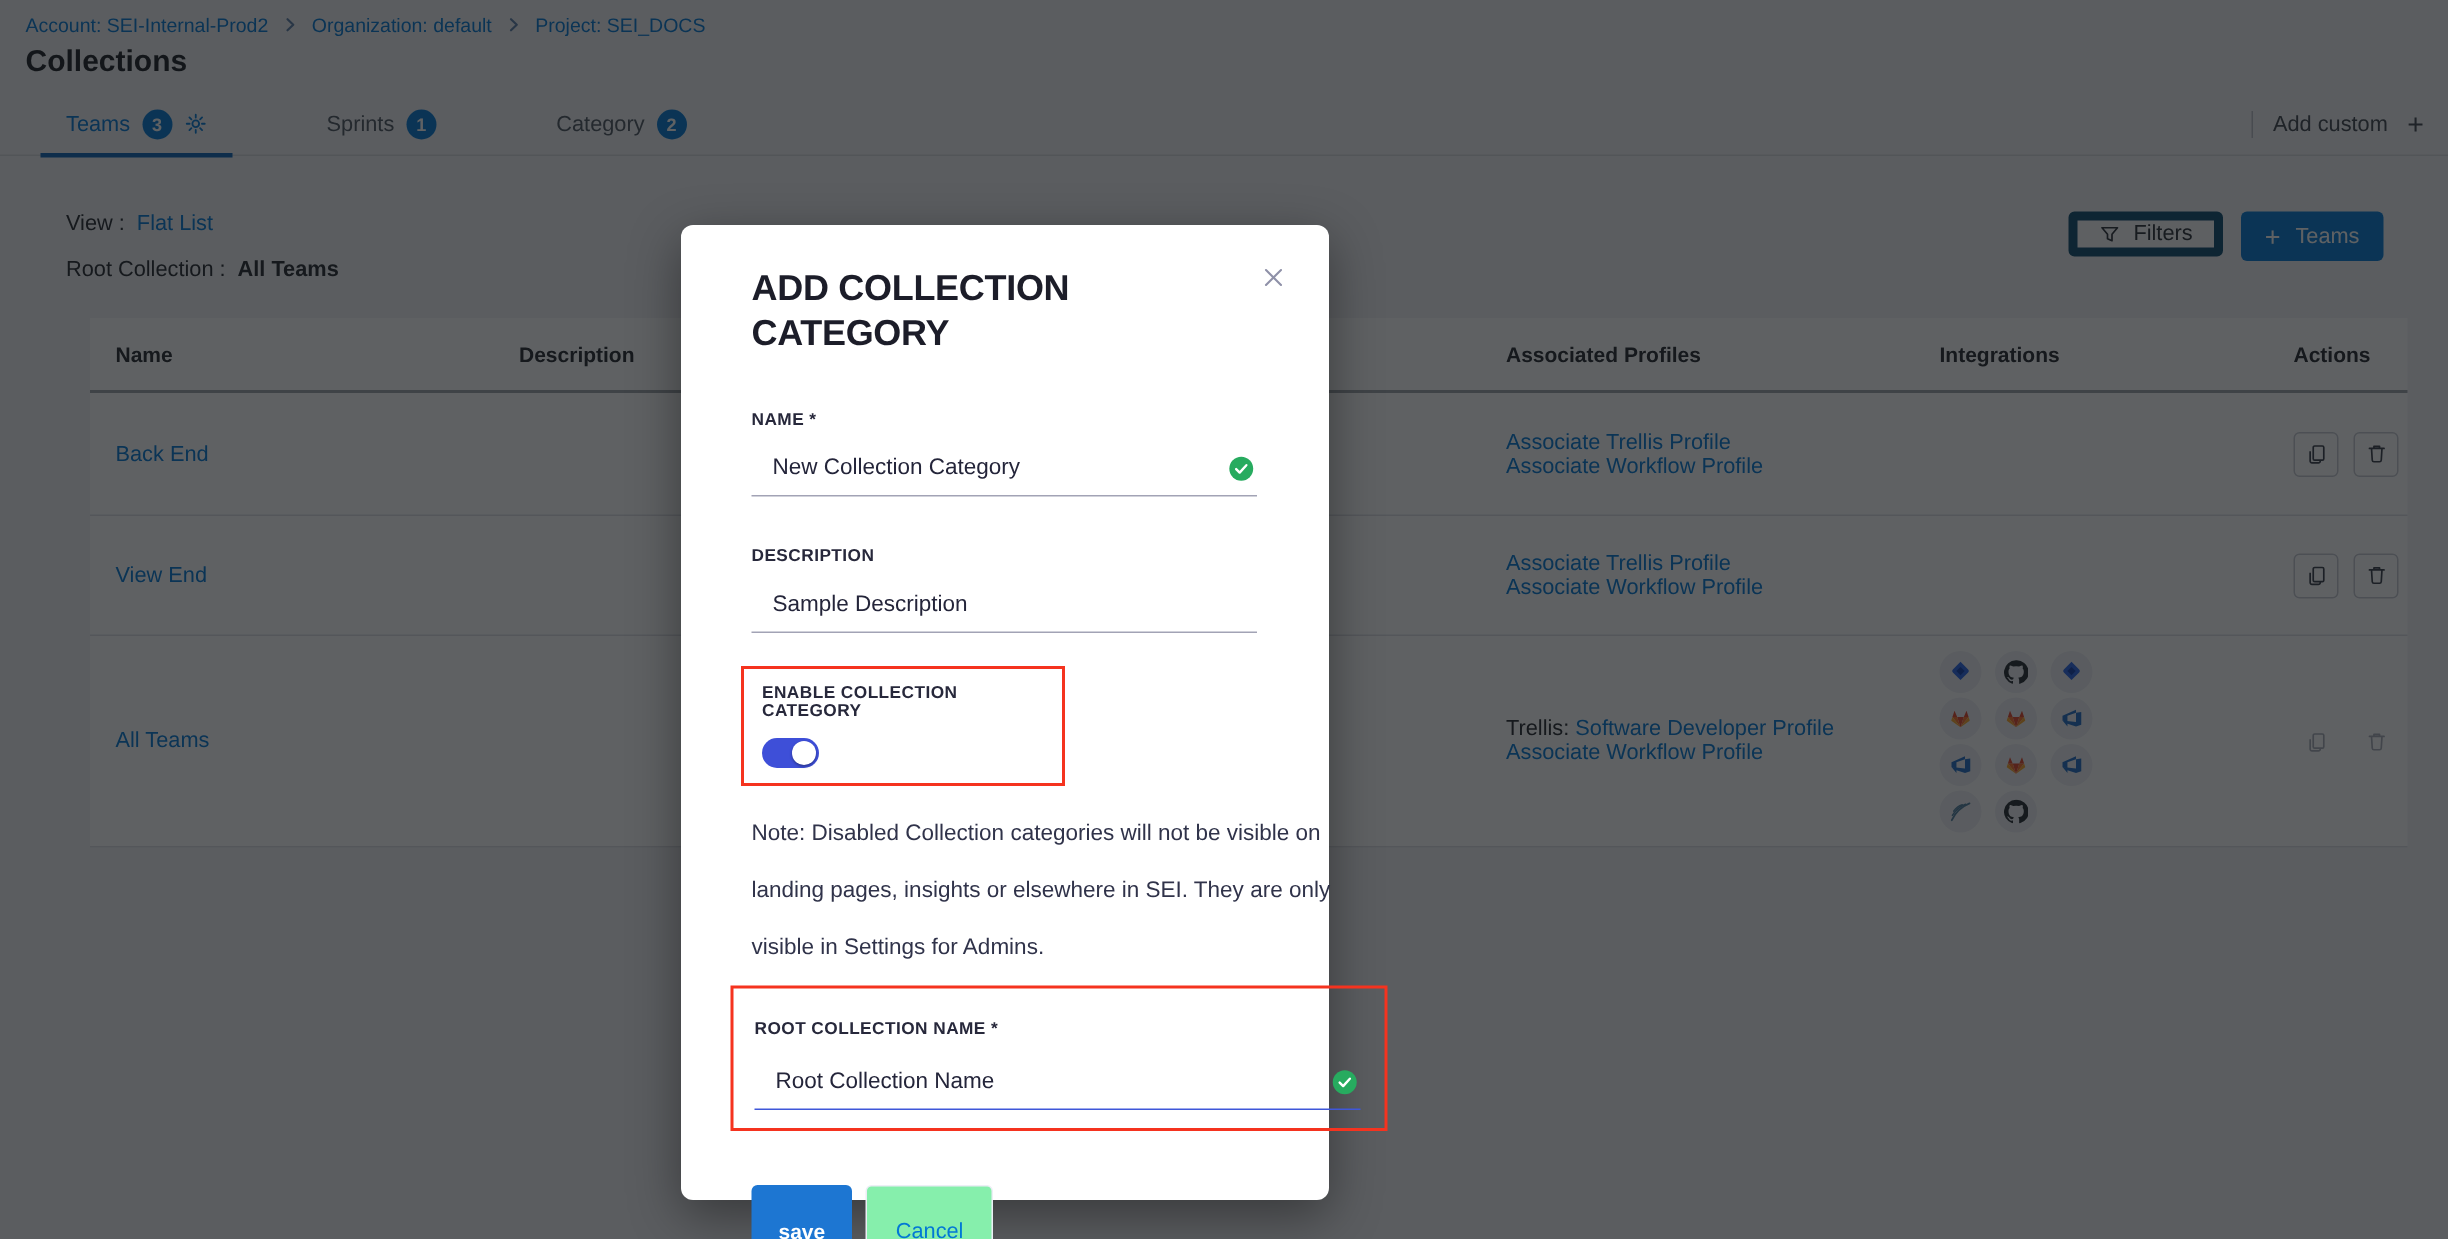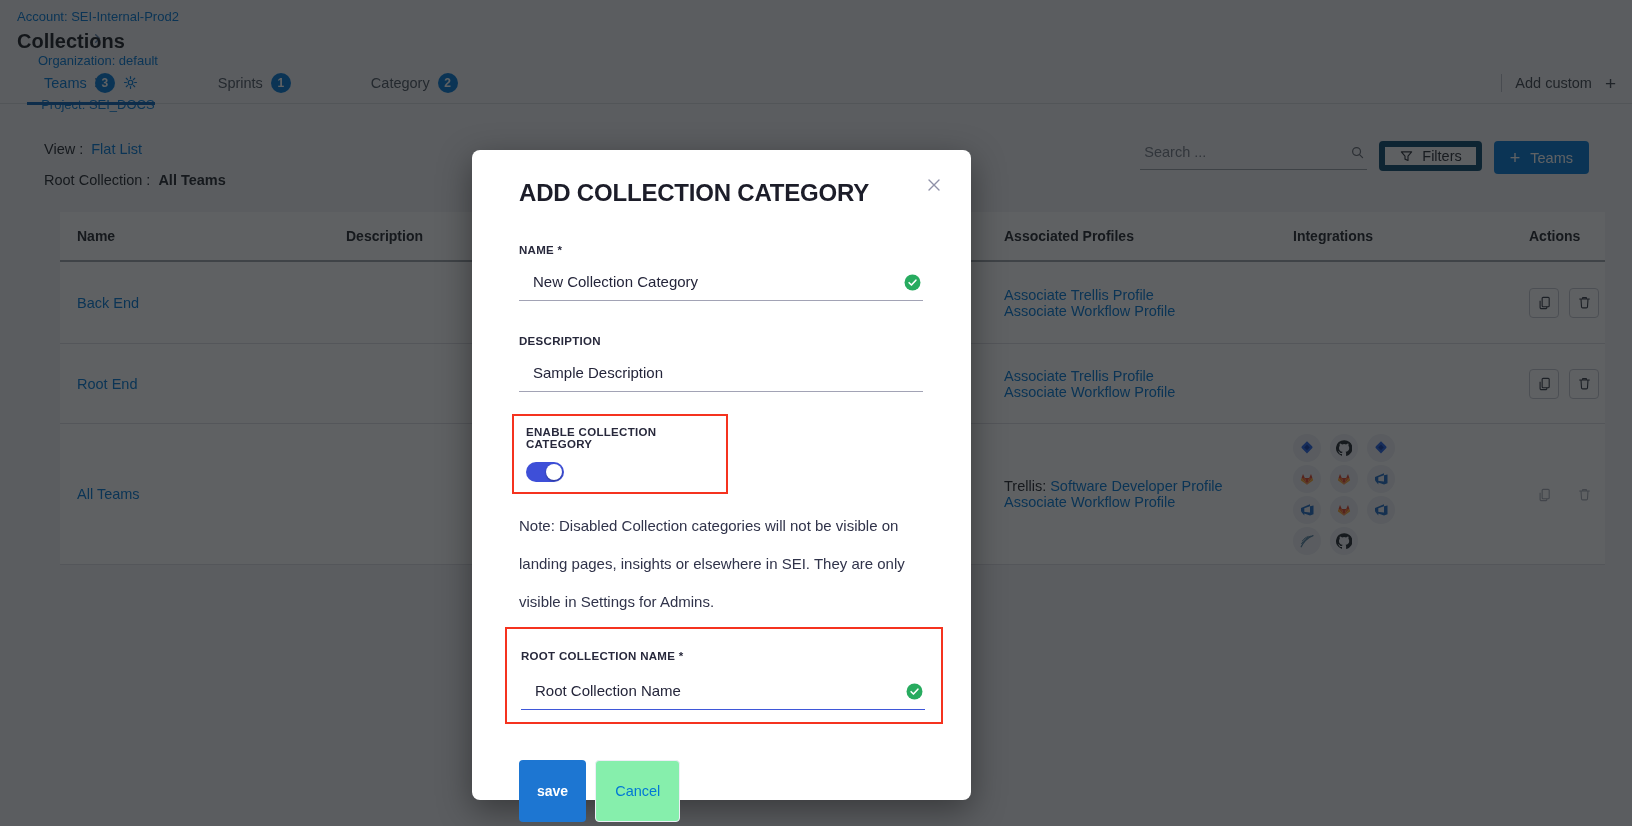--- a/index.html
+++ b/index.html
@@ -4,21 +4,21 @@
 <style>
   * { box-sizing: border-box; }
   html,body { margin:0; padding:0; }
   body {
     width:1632px; height:826px; position:relative; overflow:hidden;
     background:#f2f3f6; font-family:"Liberation Sans", sans-serif; color:#22262c;
   }
   a { text-decoration:none; }
 
   
-  .breadcrumb { position:absolute; top:9px; left:17px; display:flex; align-items:center; gap:9px; font-size:13px;flex-direction:column; }
+  .breadcrumb { position:absolute; top:9px; left:17px; display:flex; align-items:center; gap:9px; font-size:13px; }
   .breadcrumb .crumb { color:#0278d5; cursor:pointer; }
   .crumb-sep { display:flex; align-items:center; }
   .page-title { position:absolute; top:30px; left:17px; font-size:20px; font-weight:700; color:#1b1e22; }
 
   
   .tabbar { position:absolute; top:62px; left:0; right:0; height:42px; border-bottom:1px solid #d8dade;
             display:flex; align-items:center; padding-left:27px; background:transparent; }
   .tab { display:flex; align-items:center; gap:8px; height:42px; padding:0 17px; margin-right:46px;
          font-size:14.5px; color:#4d5560; position:relative; cursor:pointer; }
   .tab.active { color:#0278d5; }
@@ -61,21 +61,21 @@
   .int-grid { display:grid; grid-template-columns:repeat(3,28px); gap:3px 9px; align-content:center; }
   .int-circle { width:28px; height:28px; border-radius:50%; background:#eef0f4; display:flex;
                 align-items:center; justify-content:center; }
   .cell-actions { display:flex; gap:10px; justify-content:flex-end; padding-right:14px; align-items:center; }
   .action-btn { width:30px; height:30px; border:1px solid #c6c9d0; border-radius:4px; background:#fff;
                 display:flex; align-items:center; justify-content:center; color:#363b46; cursor:pointer; }
   .action-btn.disabled { border-color:transparent; background:transparent; color:#a6abb5; cursor:default; }
 
   
   .overlay { position:absolute; inset:0; background:rgba(17,19,23,0.67); z-index:10; }
-  .modal { position:absolute; left:472px; top:150px; width:499px; height:650px; background:#fff;
+  .modal { position:absolute; left:454px; top:150px; width:432px; height:650px; background:#fff;
            border-radius:8px; z-index:20; box-shadow:0 10px 34px rgba(0,0,0,.4); padding:28px 48px 0 47px; }
   .modal-title { font-size:24px; line-height:30px; font-weight:700; color:#1c1d29; letter-spacing:-0.2px; }
   .modal-close { position:absolute; top:24px; right:26px; width:22px; height:22px; display:flex;
                  align-items:center; justify-content:center; cursor:pointer; }
   .flabel { font-size:11.5px; font-weight:700; color:#27283b; letter-spacing:.3px; }
   .input-row { display:flex; align-items:flex-end; border-bottom:1px solid #a2a3b5; padding:6px 2px 9px 12px; margin-top:10px; }
   .input-row input { flex:1; border:none; outline:none; background:transparent; font-size:15px; color:#24253a;
                      font-family:"Liberation Sans",sans-serif; }
   .lbl-name { margin-top:36px; }
   .lbl-desc { margin-top:34px; }
@@ -141,29 +141,20 @@
 </div>
 
 <div class="view-row">
   <span>View :</span><span class="lnk">Flat List</span>
 </div>
 <div class="root-row">
   <span>Root Collection :</span><span class="val">All Teams</span>
 </div>
 
 <div class="right-tools">
-  <div class="search-box">
-    <input type="text" placeholder="Search ..." style="">
-    <span>
-      <svg width="15" height="15" viewBox="0 0 16 16" fill="none" stroke="#636770" stroke-width="1.3">
-          <circle cx="7" cy="7" r="4.2"></circle>
-          <path d="m10.2 10.2 3.2 3.2" stroke-linecap="round"></path>
-        </svg>
-    </span>
-  </div>
   <button class="btn-outline">
     <span>
       <svg width="15" height="15" viewBox="0 0 16 16" fill="none" stroke="#2a2e35" stroke-width="1.2" stroke-linejoin="round">
           <path d="M2.5 3h11L9.6 7.6v4.6l-3.2-1.4V7.6Z"></path>
         </svg>
     </span>
     <span>Filters</span>
   </button>
   <button class="btn-primary">
     <span class="plus-glyph">+</span>
@@ -197,21 +188,21 @@
       </div>
       <div class="action-btn">
         <svg width="15" height="15" viewBox="0 0 16 16" fill="none" stroke="currentColor" stroke-width="1.2" stroke-linecap="round" stroke-linejoin="round">
             <path d="M2.8 4.2h10.4M6 4V2.8h4V4M4.3 4.5l.5 8.1a1.2 1.2 0 0 0 1.2 1.1h4a1.2 1.2 0 0 0 1.2-1.1l.5-8.1"></path>
           </svg>
       </div>
     </div>
   </div>
 
   <div class="tgrid trow h2">
-    <div class="cell cell-name"><a href="#">Root End</a></div>
+    <div class="cell cell-name"><a href="#">View End</a></div>
     <div class="cell"></div>
     <div class="cell cell-profiles">
       <a href="#">Associate Trellis Profile</a>
       <a href="#">Associate Workflow Profile</a>
     </div>
     <div class="cell"></div>
     <div class="cell cell-actions">
       <div class="action-btn">
         <svg width="15" height="15" viewBox="0 0 16 16" fill="none" stroke="currentColor" stroke-width="1.2" stroke-linejoin="round">
             <rect x="5.5" y="2.5" width="7.5" height="10" rx="1"></rect>

